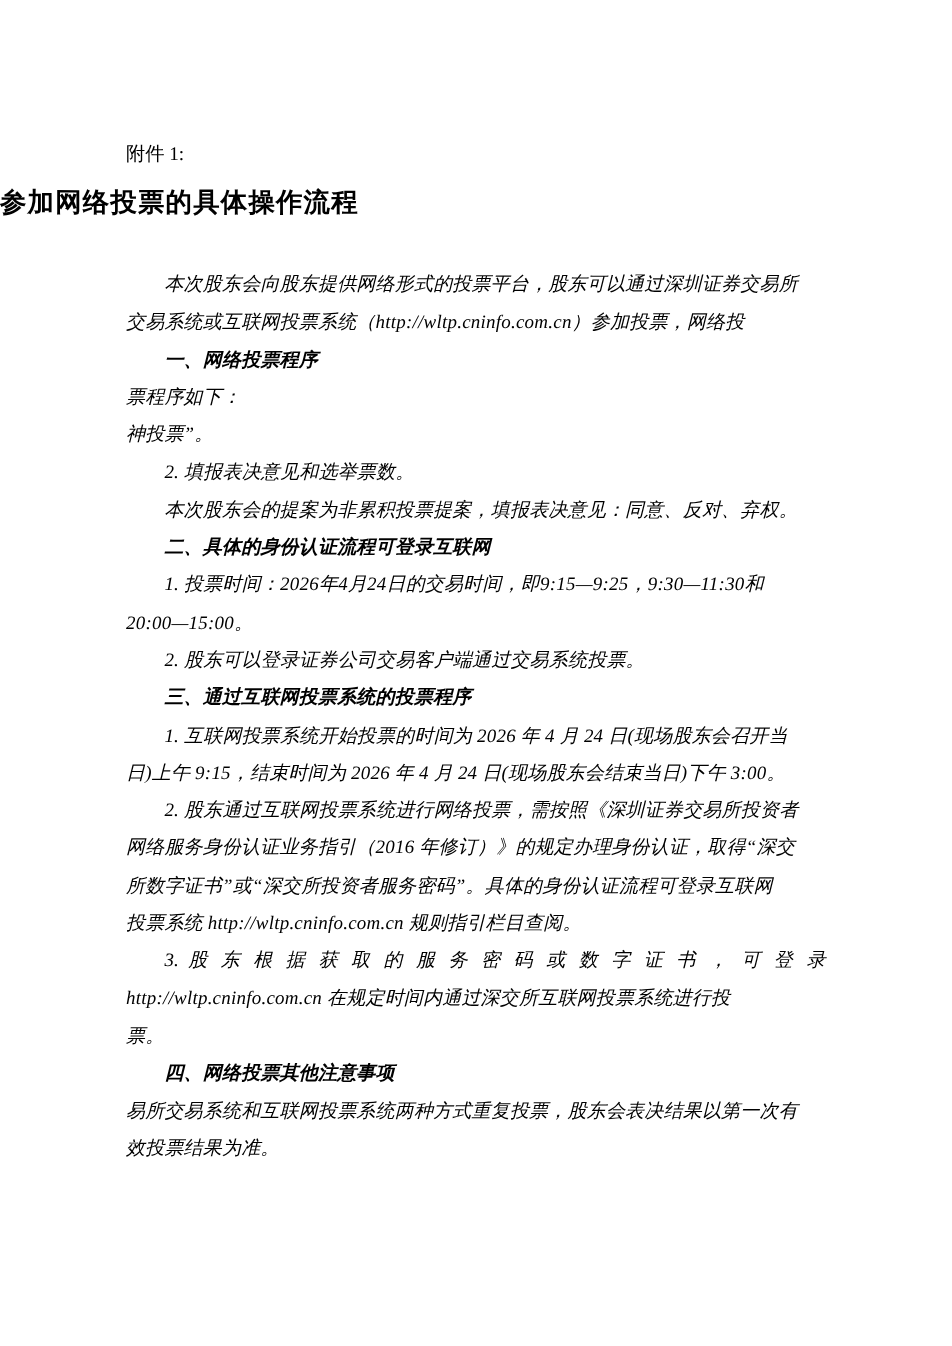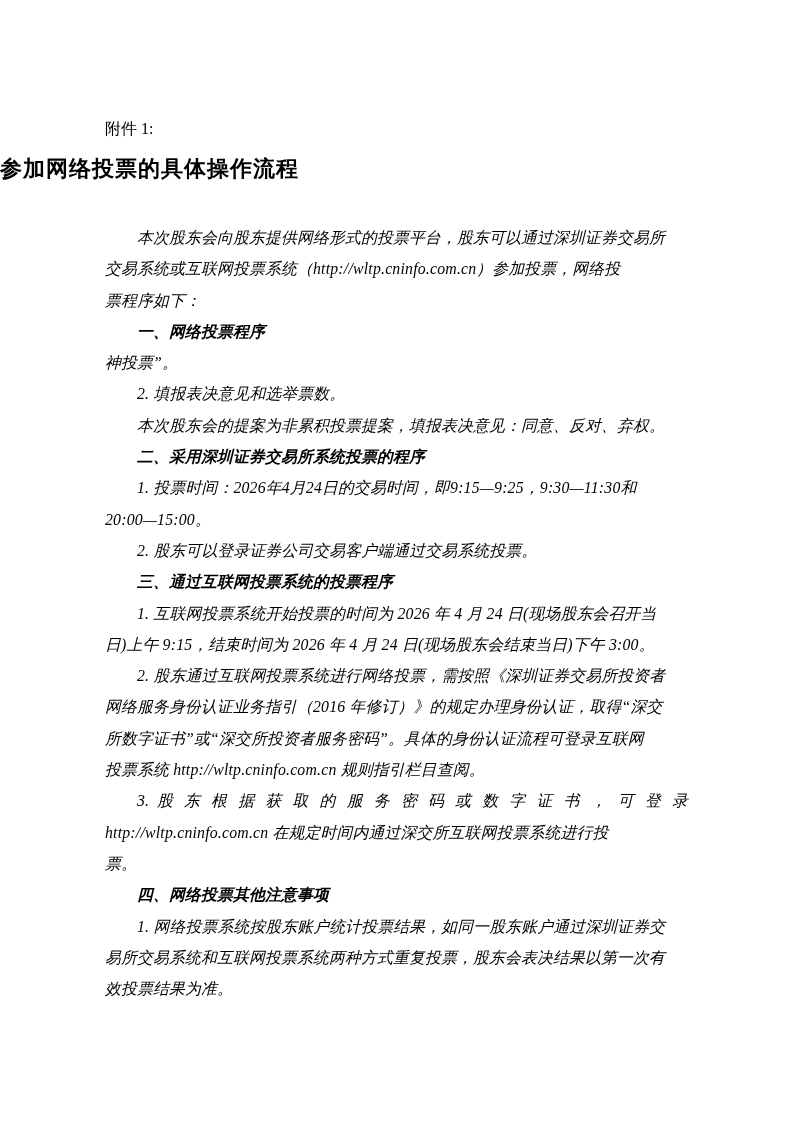--- a/index.html
+++ b/index.html
@@ -61,38 +61,37 @@
 
 <div class="page">
 
   <div class="attachment-label">附件 1:</div>
 
   <h1 class="doc-title">参加网络投票的具体操作流程</h1>
 
   <div class="doc-body">
     <div class="line indent">本次股东会向股东提供网络形式的投票平台，股东可以通过深圳证券交易所</div>
     <div class="line">交易系统或互联网投票系统（http://wltp.cninfo.com.cn）参加投票，网络投</div>
+    <div class="line indent bold">一、网络投票程序</div>
     <div class="line">票程序如下：</div>
-    <div class="line indent bold">一、网络投票程序</div>
     <div class="line">神投票”。</div>
     <div class="line indent">2. 填报表决意见和选举票数。</div>
     <div class="line indent">本次股东会的提案为非累积投票提案，填报表决意见：同意、反对、弃权。</div>
-    <div class="line indent bold">二、采用深圳证券交易所系统投票的程序</div>
+    <div class="line indent bold">二、具体的身份认证流程可登录互联网</div>
     <div class="line indent">1. 投票时间：2026年4月24日的交易时间，即9:15—9:25，9:30—11:30和</div>
     <div class="line">20:00—15:00。</div>
     <div class="line indent">2. 股东可以登录证券公司交易客户端通过交易系统投票。</div>
     <div class="line indent bold">三、通过互联网投票系统的投票程序</div>
     <div class="line indent">1. 互联网投票系统开始投票的时间为 2026 年 4 月 24 日(现场股东会召开当</div>
     <div class="line">日)上午 9:15，结束时间为 2026 年 4 月 24 日(现场股东会结束当日)下午 3:00。</div>
     <div class="line indent">2. 股东通过互联网投票系统进行网络投票，需按照《深圳证券交易所投资者</div>
     <div class="line">网络服务身份认证业务指引（2016 年修订）》的规定办理身份认证，取得“深交</div>
     <div class="line">所数字证书”或“深交所投资者服务密码”。具体的身份认证流程可登录互联网</div>
     <div class="line">投票系统 http://wltp.cninfo.com.cn 规则指引栏目查阅。</div>
     <div class="line indent spread">3. 股 东 根 据 获 取 的 服 务 密 码 或 数 字 证 书 ， 可 登 录</div>
     <div class="line">http://wltp.cninfo.com.cn 在规定时间内通过深交所互联网投票系统进行投</div>
     <div class="line">票。</div>
     <div class="line indent bold">四、网络投票其他注意事项</div>
-    <div class="line indent">1. 网络投票系统按股东账户统计投票结果，如同一股东账户通过深圳证券交</div>
     <div class="line">易所交易系统和互联网投票系统两种方式重复投票，股东会表决结果以第一次有</div>
     <div class="line">效投票结果为准。</div>
   </div>
 
 </div>
 
 </body></html>

